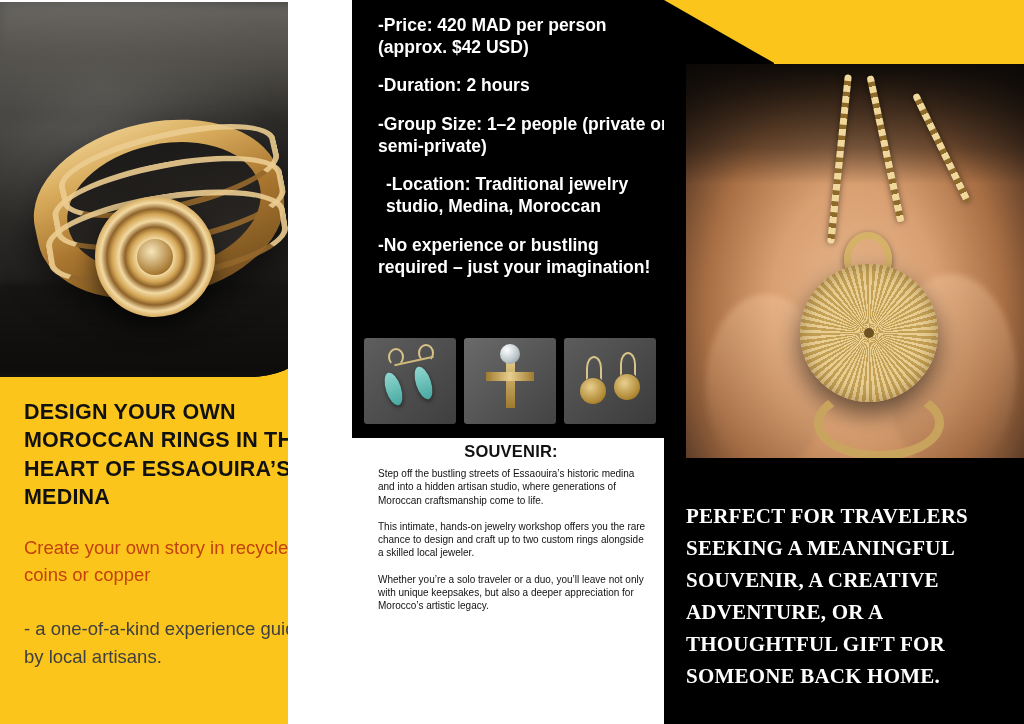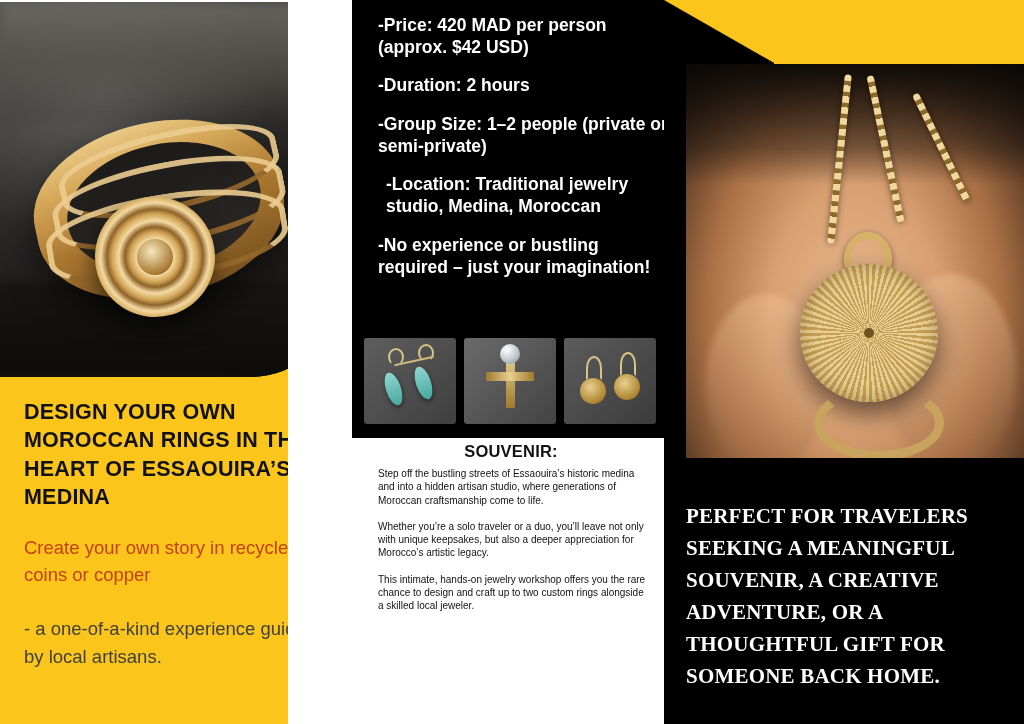--- a/index.html
+++ b/index.html
@@ -472,22 +472,22 @@
         <span class="wire wire-a"></span>
         <span class="wire wire-b"></span>
         <span class="disc disc-a"></span>
         <span class="disc disc-b"></span>
       </div>
     </div>
 
     <div class="overview">
       <h2 class="overview-title">SOUVENIR:</h2>
       <p>Step off the bustling streets of Essaouira’s historic medina and into a hidden artisan studio, where generations of Moroccan craftsmanship come to life.</p>
+      <p>This intimate, hands-on jewelry workshop offers you the rare chance to design and craft up to two custom rings alongside a skilled local jeweler.</p>
       <p> Whether you’re a solo traveler or a duo, you’ll leave not only with unique keepsakes, but also a deeper appreciation for Morocco’s artistic legacy.</p>
-      <p>This intimate, hands-on jewelry workshop offers you the rare chance to design and craft up to two custom rings alongside a skilled local jeweler.</p>
     </div>
   </section>
 
   <section class="right-panel">
     <div class="right-yellow-top"></div>
     <div class="right-yellow-corner"></div>
 
     <div class="right-photo">
       <div class="hand">
         <div class="dark-top"></div>

